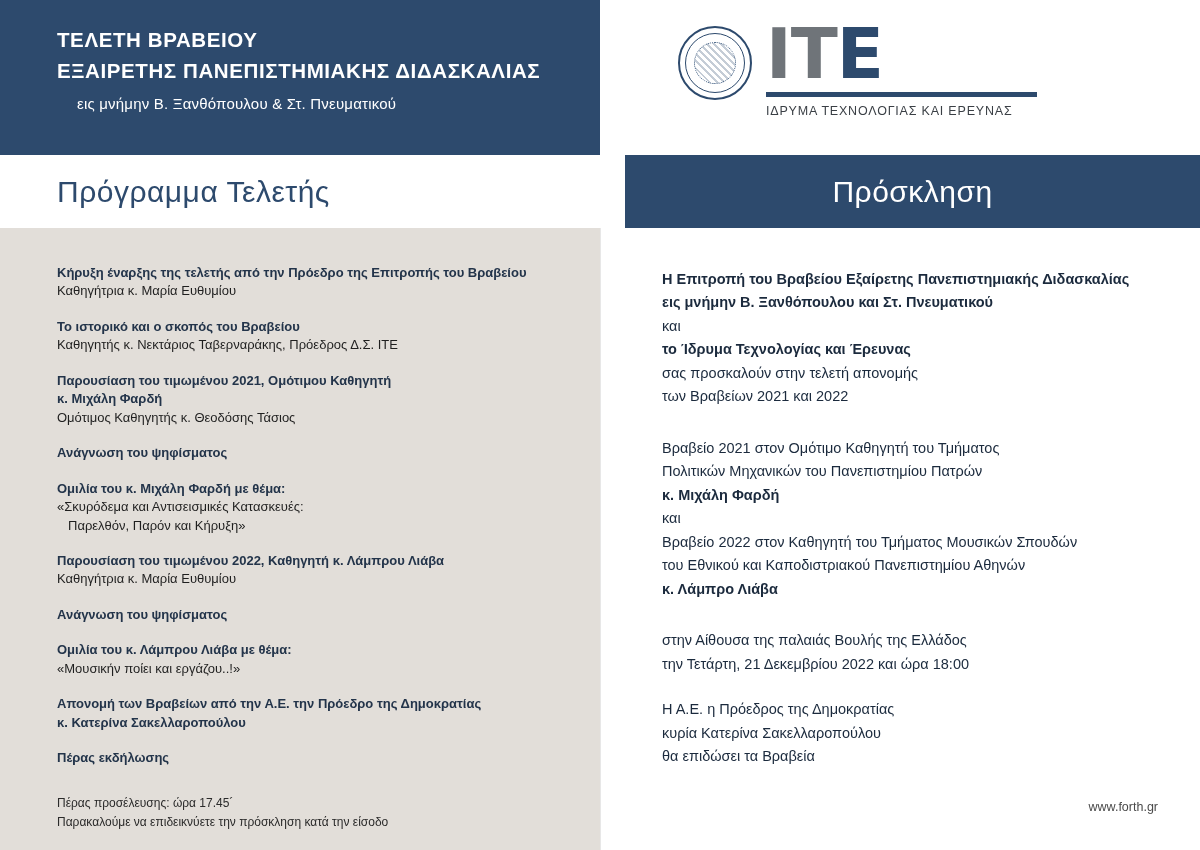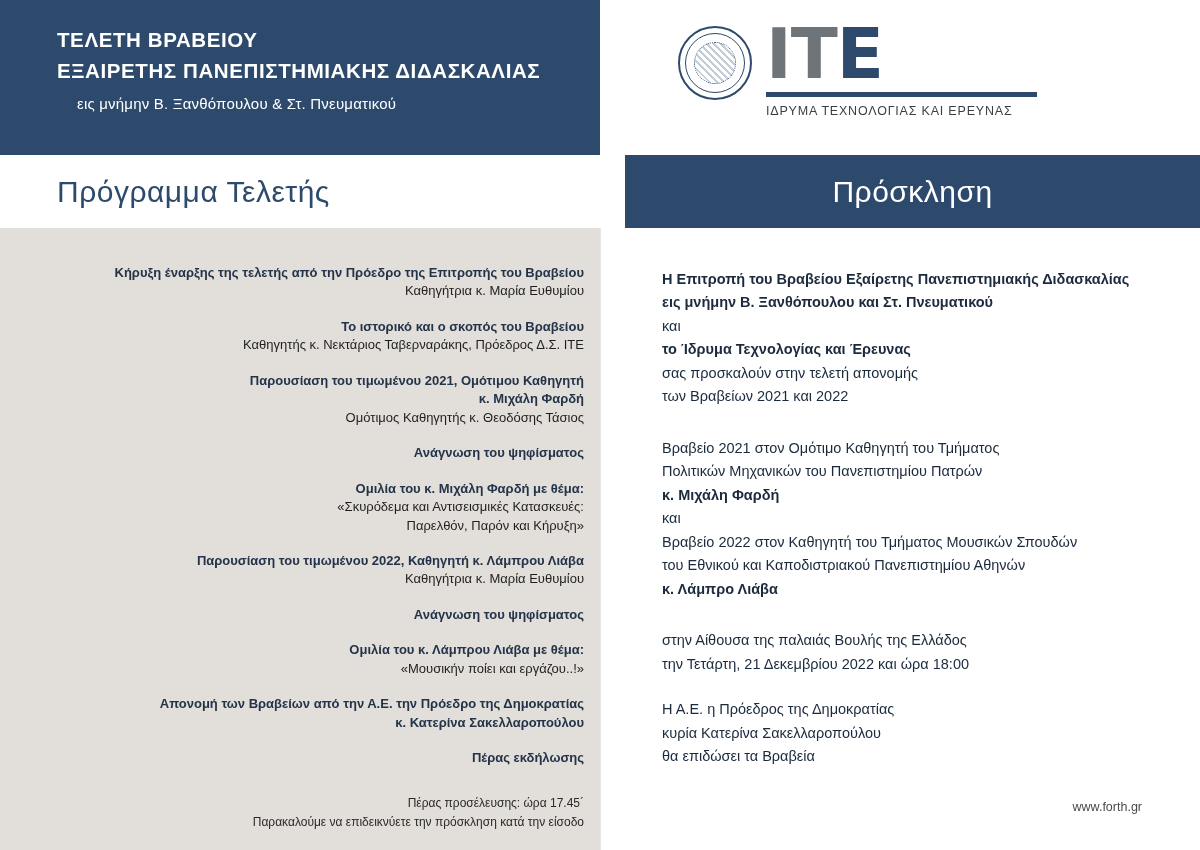--- a/index.html
+++ b/index.html
@@ -184,21 +184,20 @@
     pointer-events: none;
     z-index: 0;
     opacity: 0.75;
   }
 
   .program {
     position: relative;
     z-index: 2;
     padding: 36px 16px 0 57px;
     box-sizing: border-box;
-    text-align: right;
   }
   .p-item { margin-bottom: 17px; }
   .p-item .ln {
     font-size: 13px;
     line-height: 1.42;
     color: #1f1f1f;
   }
   .p-item .ln.b {
     font-weight: bold;
     color: #23344a;
@@ -225,21 +224,21 @@
     font-size: 14.5px;
     line-height: 1.62;
     color: #1b2a3d;
   }
   .inv-line.b { font-weight: bold; }
   .gap-lg { margin-top: 28px; }
   .gap-md { margin-top: 22px; }
 
   .url {
     position: absolute;
-    right: 58px;
+    right: 42px;
     bottom: 36px;
     font-size: 12.5px;
     color: #4a4a4a;
     z-index: 3;
   }
 
   
   .fold {
     position: absolute;
     left: 600px;

